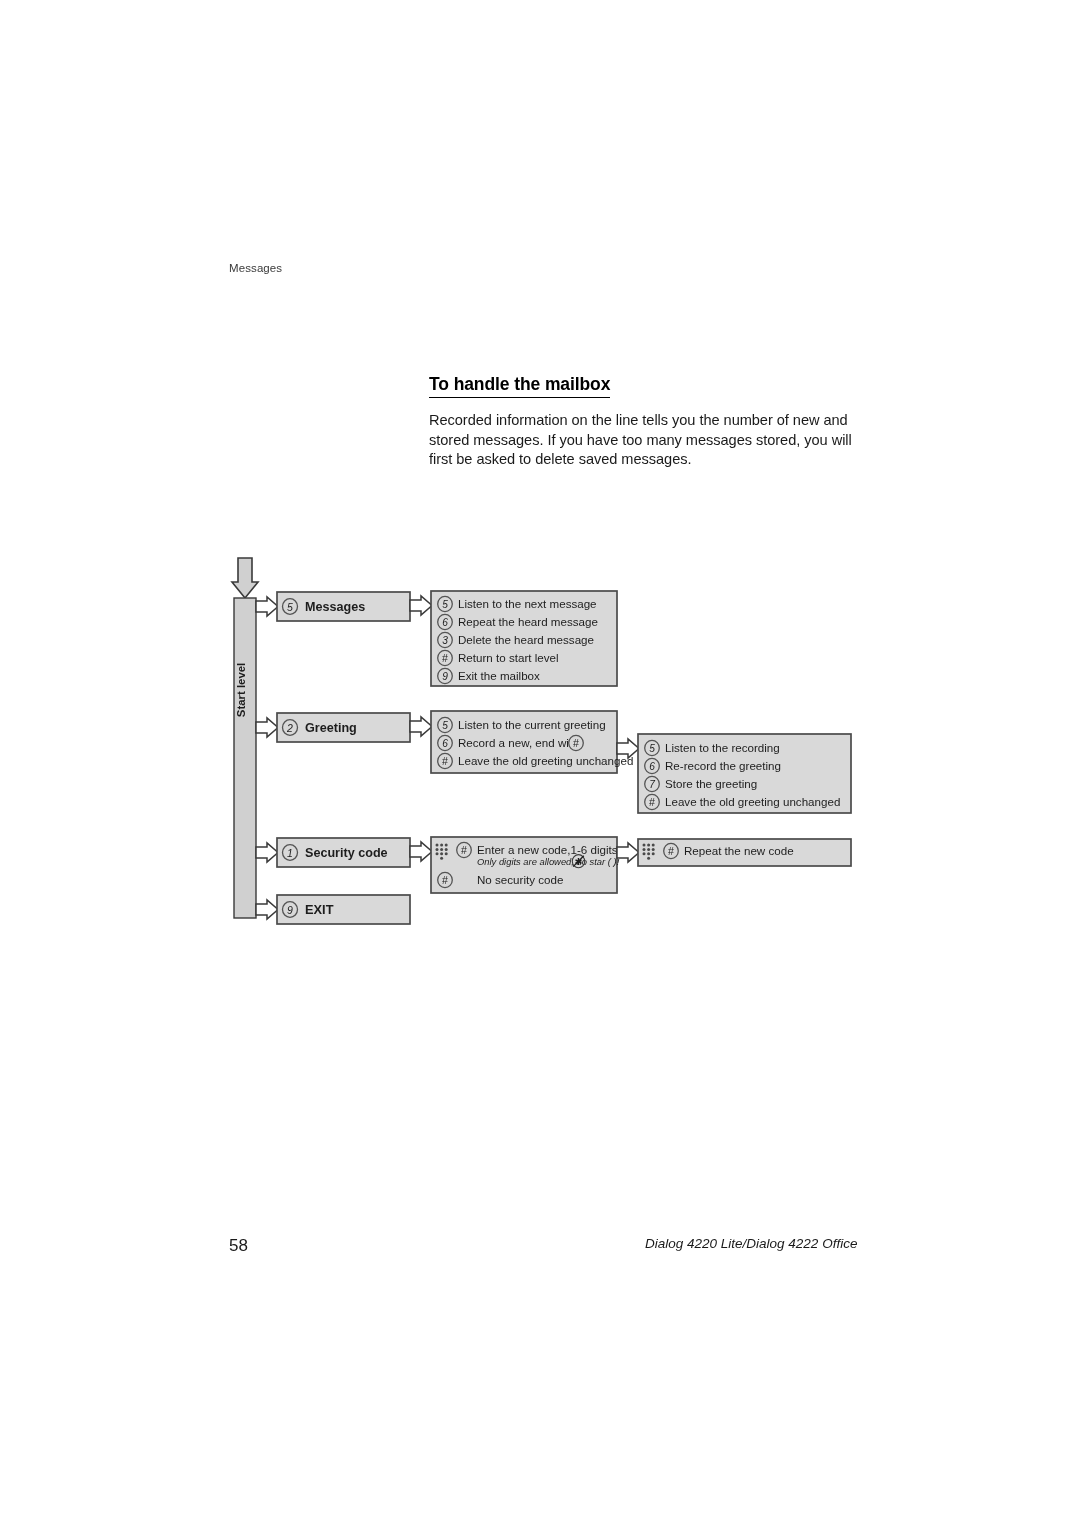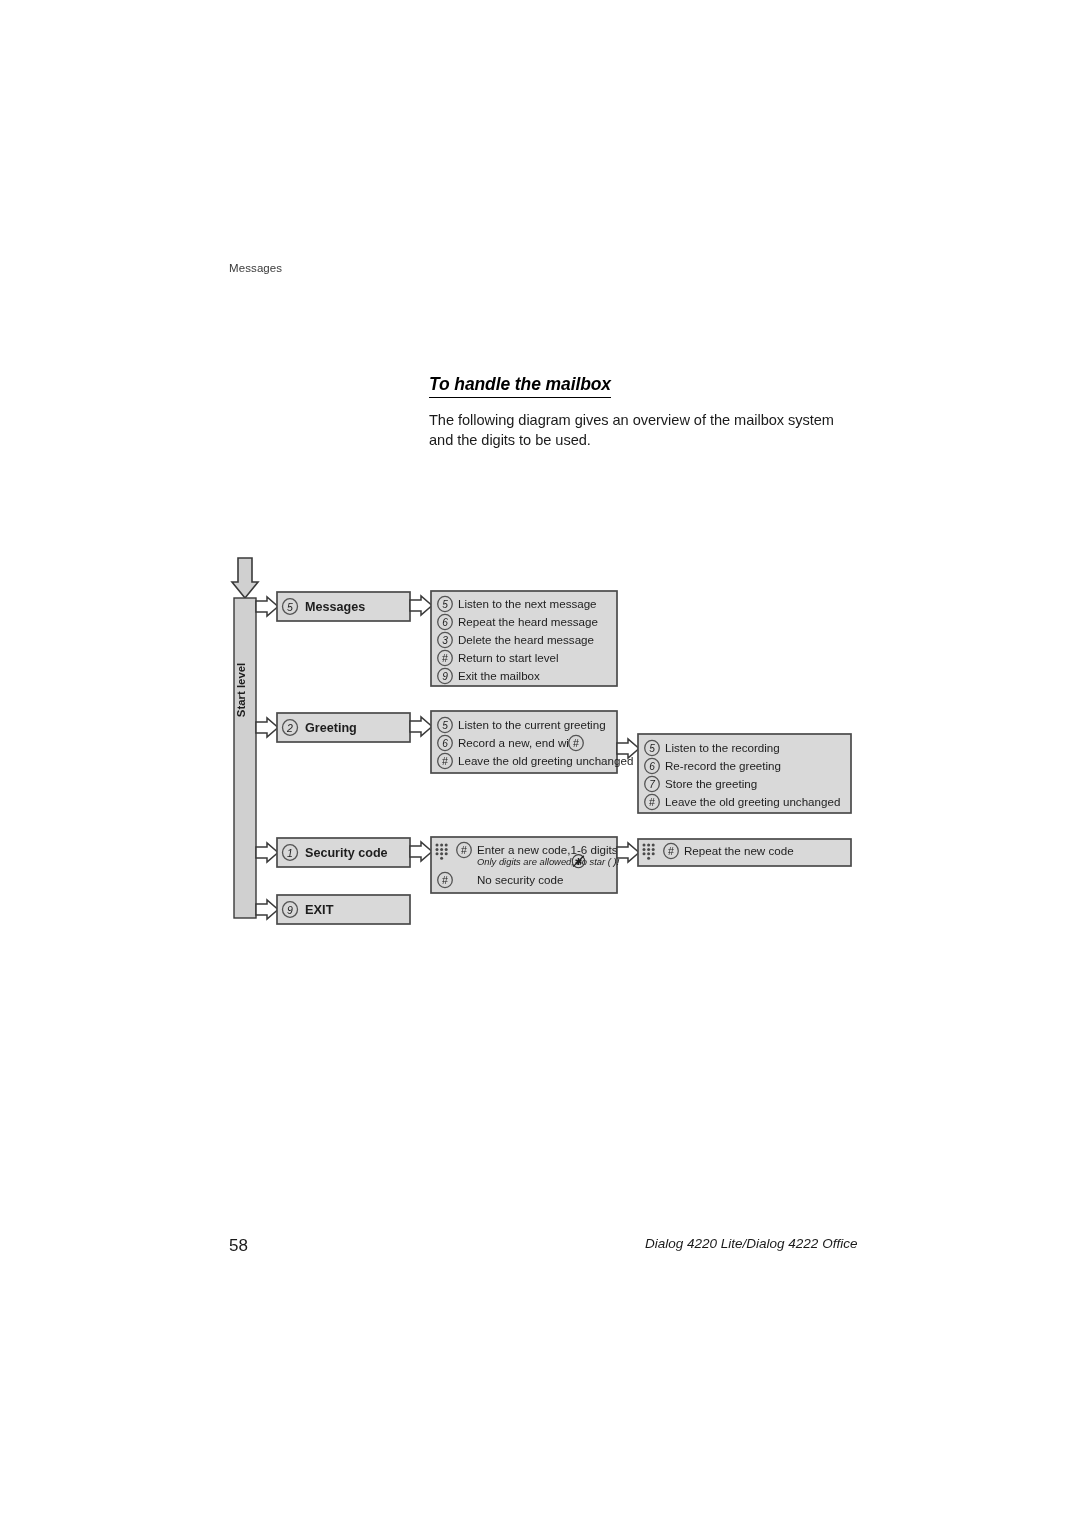--- a/index.html
+++ b/index.html
@@ -29,21 +29,20 @@
 
   
   .text-col {
     position: absolute;
     left: 429px;
     top: 374px;
     width: 432px;
   }
   .section-heading {
     font-size: 17.5px;
-    font-style: italic;
     font-weight: bold;
     color: #000;
     margin: 0 0 13px 0;
     display: inline-block;
     border-bottom: 1.6px solid #000;
     padding-bottom: 2px;
     letter-spacing: -0.1px;
   }
   .body-par {
     font-size: 14.6px;
@@ -87,21 +86,21 @@
     white-space: nowrap;
   }
 </style>
 </head>
 <body>
 
 <div class="running-head">Messages</div>
 
 <div class="text-col">
   <h2 class="section-heading">To handle the mailbox</h2>
-  <p class="body-par">The following diagram gives an overview of the mailbox system and the digits to be used.</p>
+  <p class="body-par">Recorded information on the line tells you the number of new and stored messages. If you have too many messages stored, you will first be asked to delete saved messages.</p>
 </div>
 
 <div class="diagram">
 <svg width="640" height="390" viewBox="0 0 640 390" xmlns="http://www.w3.org/2000/svg">
   <defs>
     <g id="kp">
       <circle cx="0" cy="0" r="1.5"></circle>
           <circle cx="4.6" cy="0" r="1.5"></circle>
           <circle cx="9.2" cy="0" r="1.5"></circle>
       <circle cx="0" cy="4.4" r="1.5"></circle>

